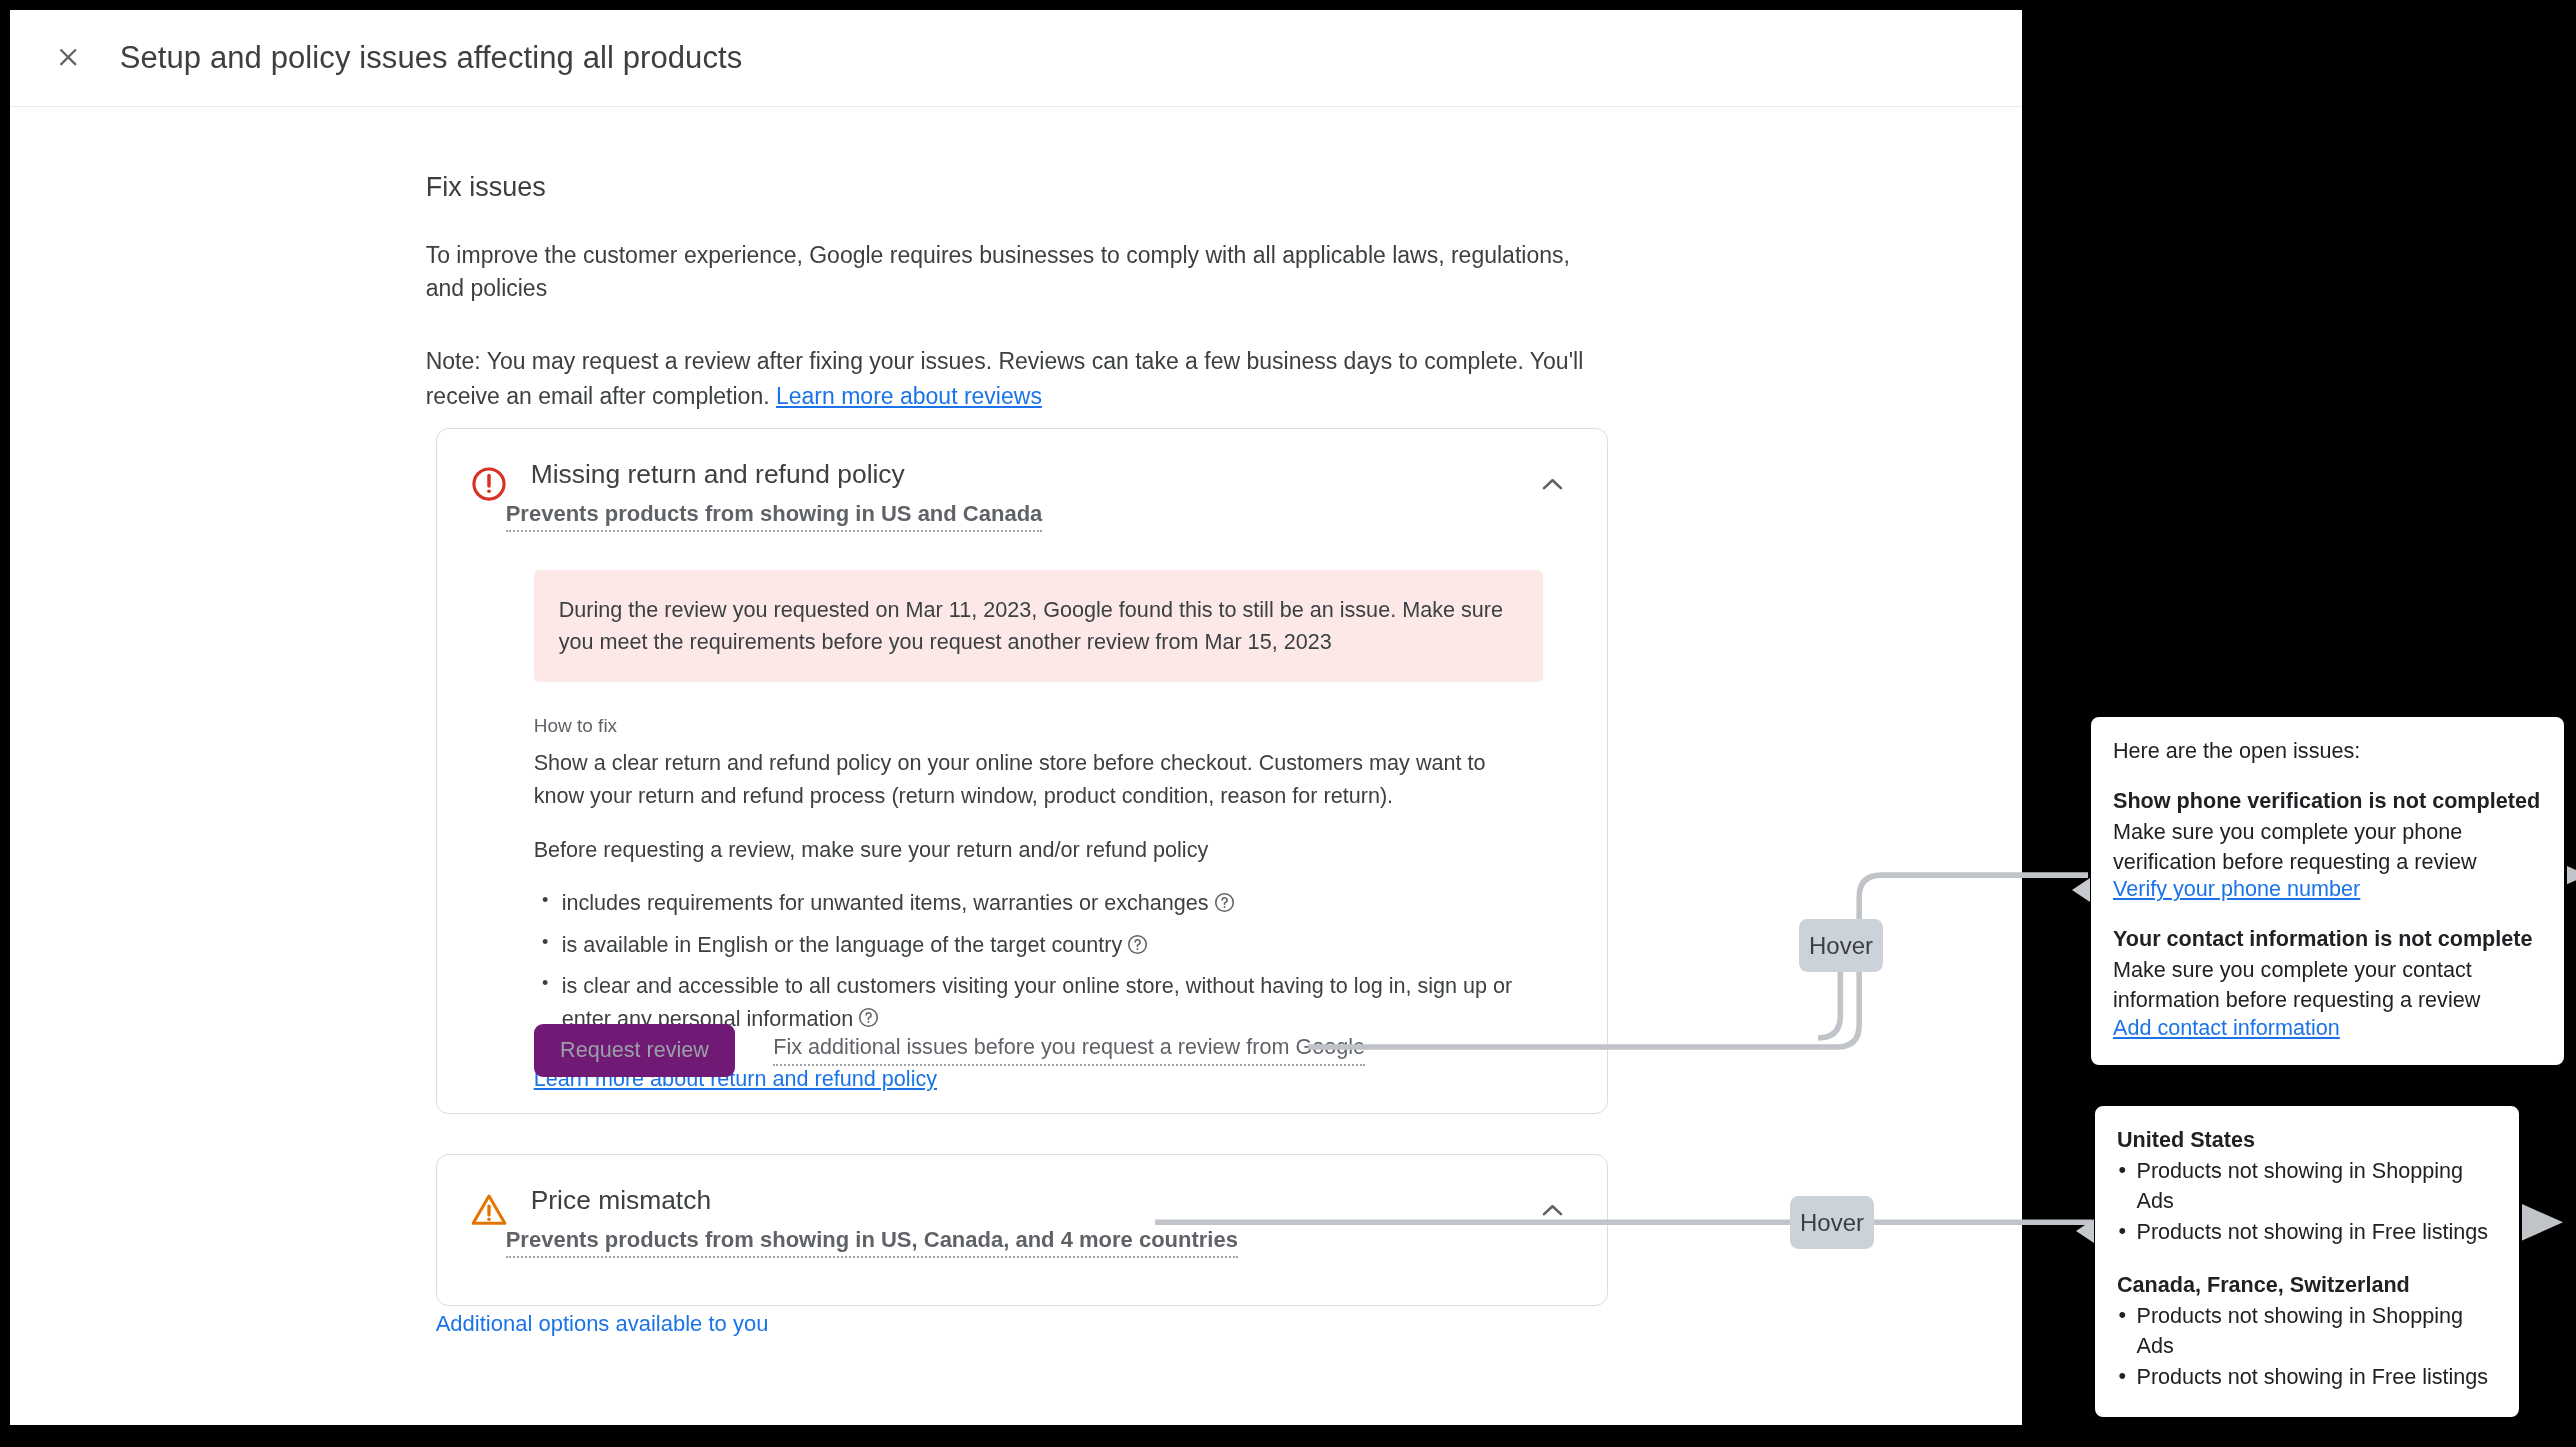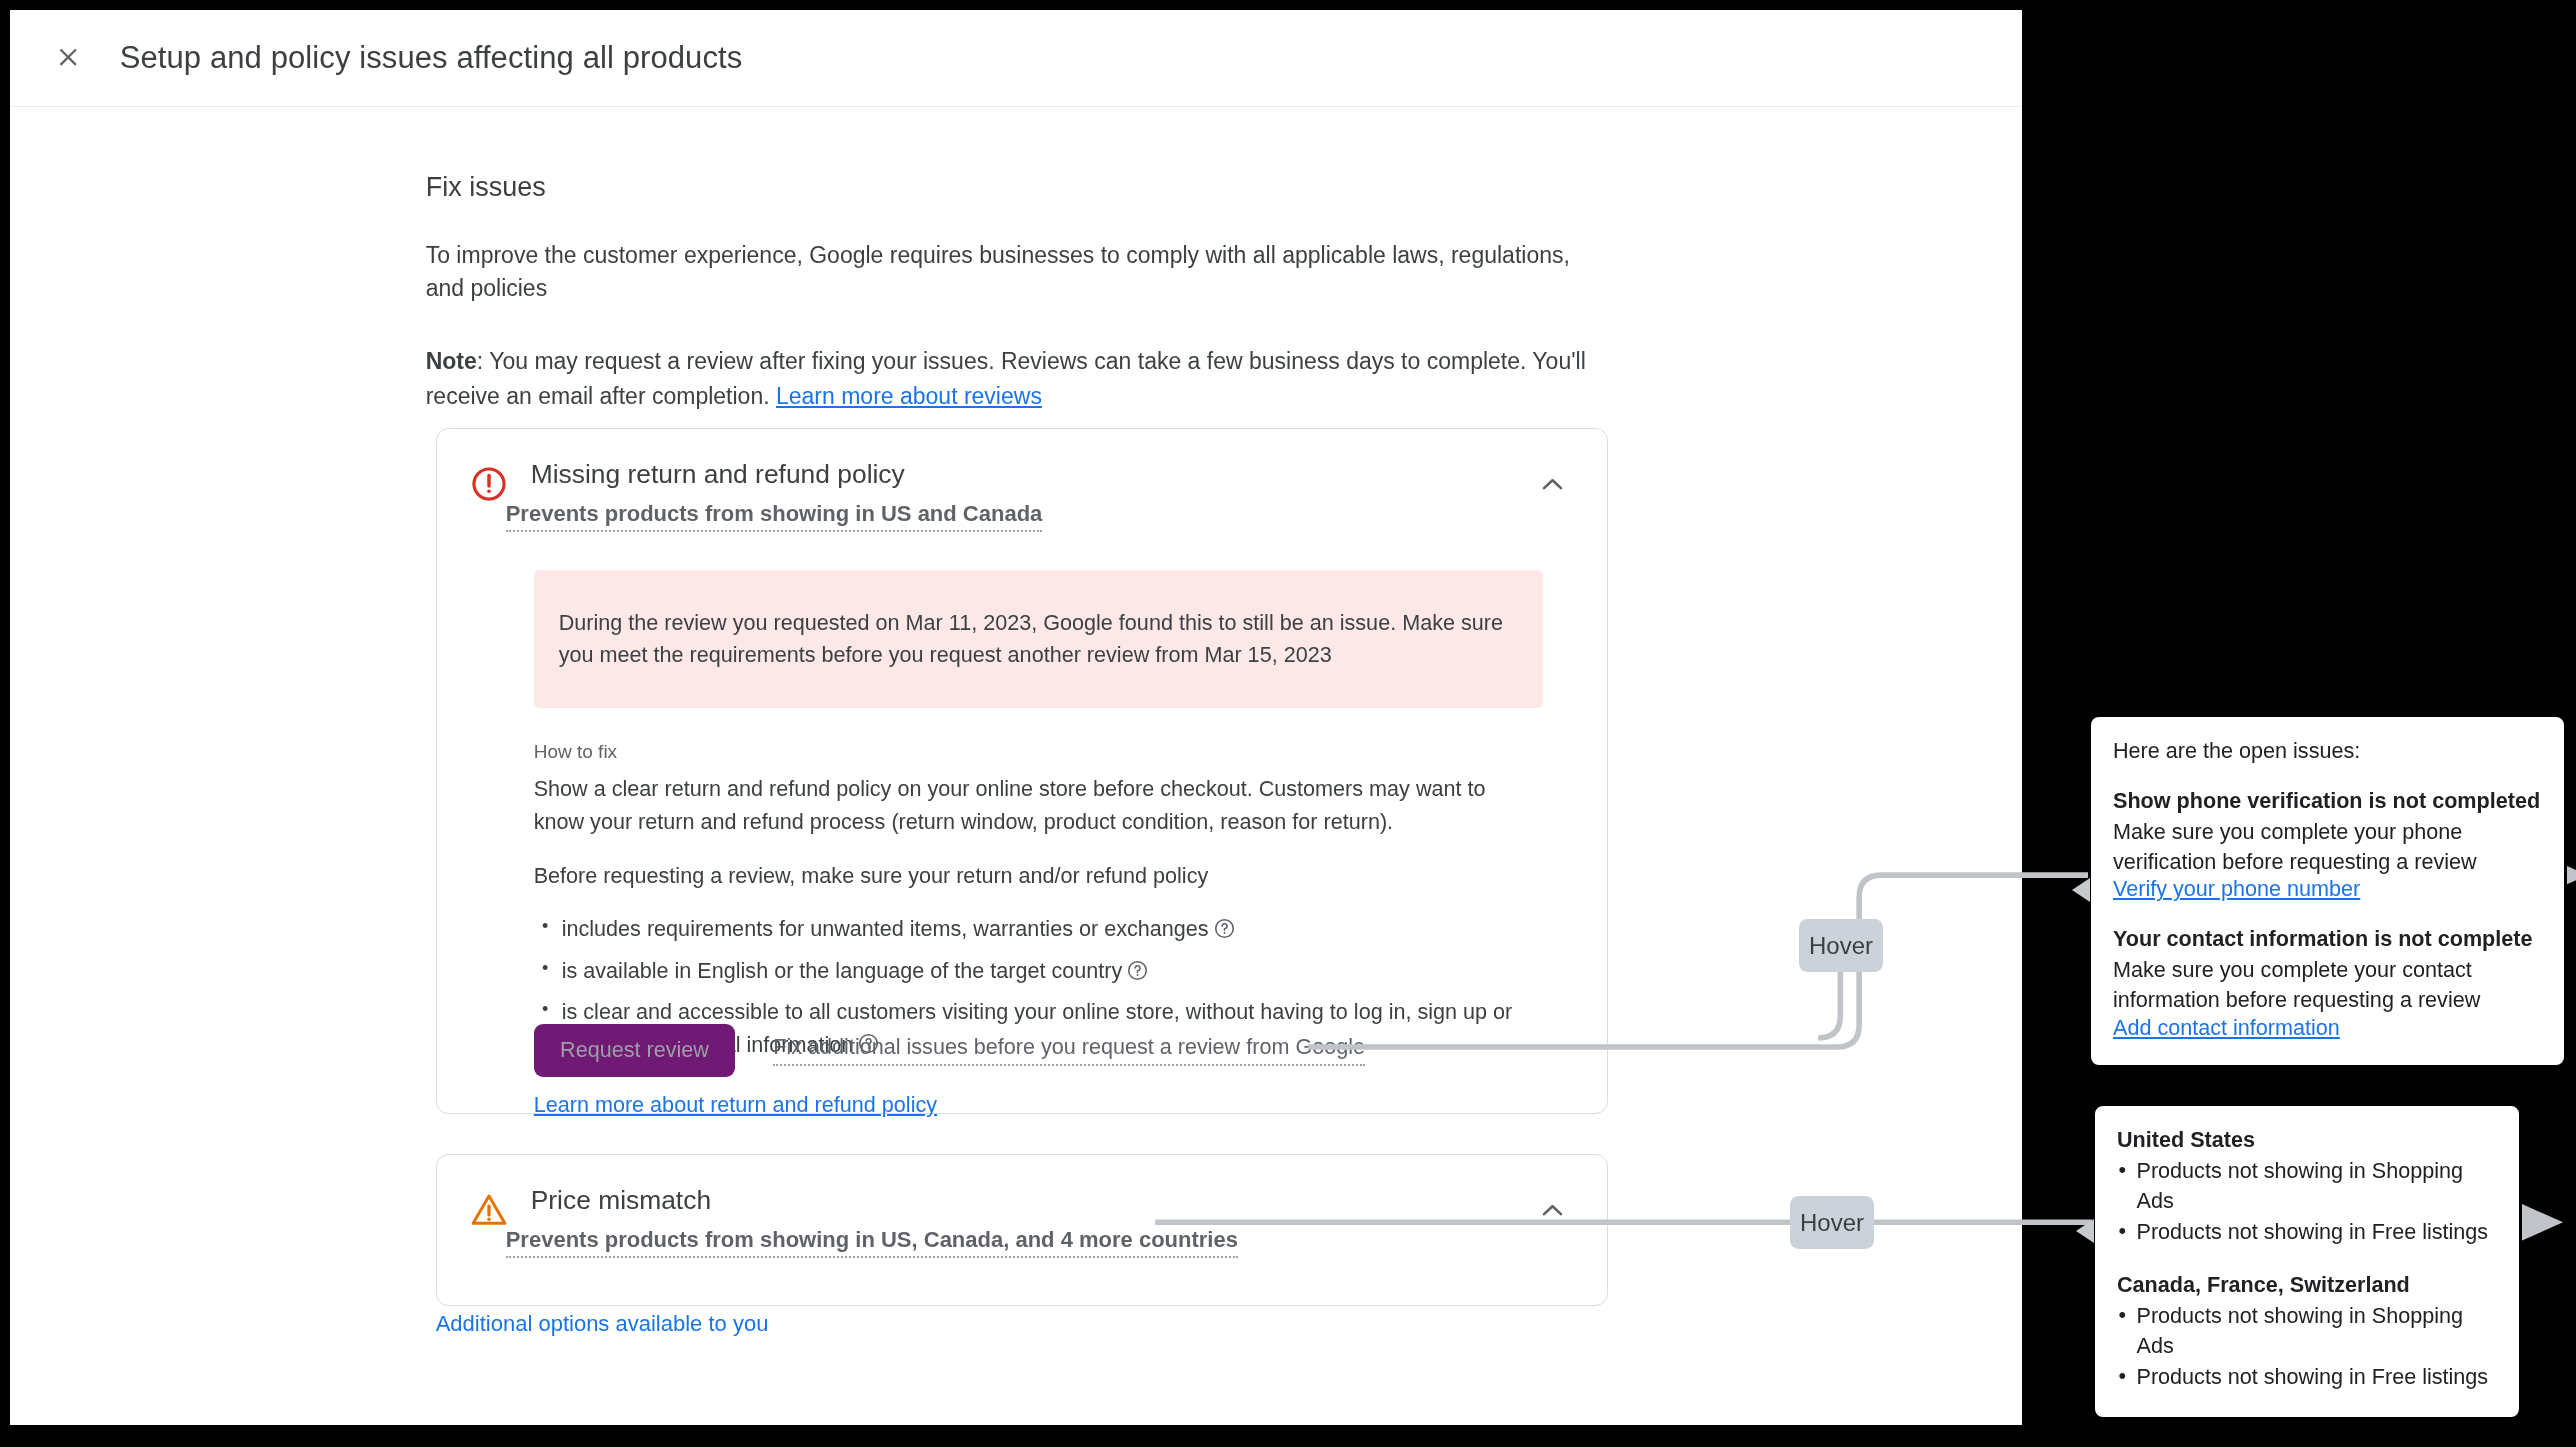--- a/index.html
+++ b/index.html
@@ -81,21 +81,21 @@
     line-height: 1.45;
     margin-bottom: 39px;
   }
 
   .note-text {
     font-size: 23px;
     color: #3c4043;
     line-height: 1.5;
     max-width: 1169px;
   }
-  .note-label { font-weight: 700; text-align: center; }
+  .note-label { font-weight: 400; text-align: center; }
 
   a.inline-link {
     color: #1a73e8;
     text-decoration: underline;
     cursor: pointer;
   }
 
   
   .issue-card {
     position: absolute;
@@ -154,21 +154,21 @@
     color: #5f6368;
     cursor: pointer;
   }
   .collapse-btn svg { width: 29px; height: 29px; display: block; }
 
   
   .review-banner {
     margin: 38px 29px 0 97px;
     background: #fce8e6;
     border-radius: 5.6px;
-    padding: 37px 25px;
+    padding: 24px 25px;
     font-size: 21.6px;
     color: #3c4043;
     line-height: 1.5;
     max-width: 1009px;
   }
 
   
   .howto-label {
     margin: 33px 0 0 97px;
     font-size: 19px;

